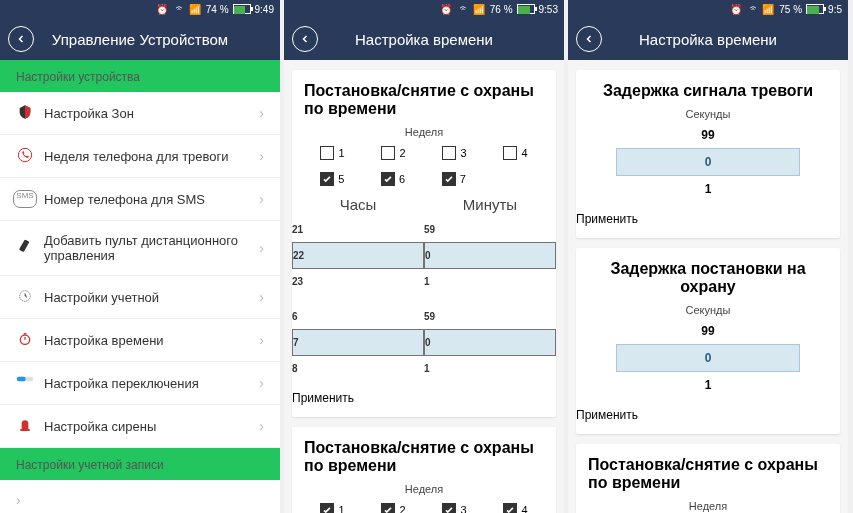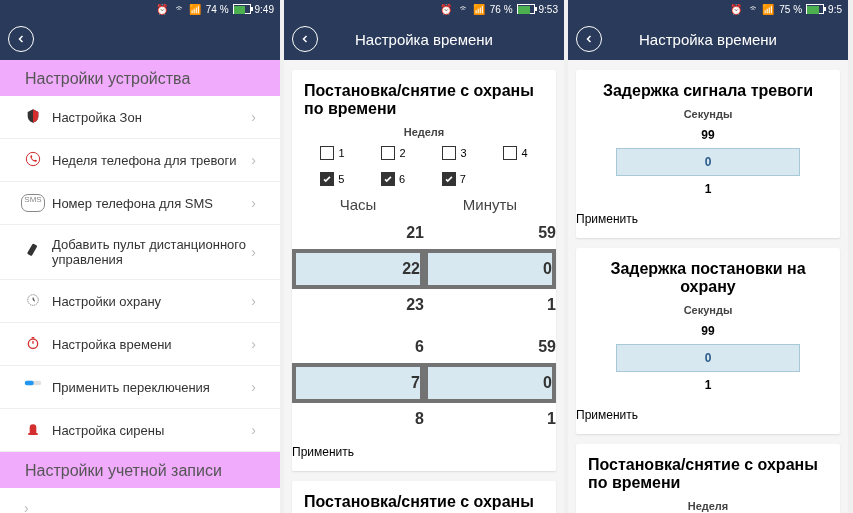--- a/index.html
+++ b/index.html
@@ -8,38 +8,38 @@
   .status-bar { background: #2a3a5a; color: #fff; font-size: 10px; display: flex; justify-content: flex-end; align-items: center; padding: 2px 6px; height: 18px; gap: 4px; }
   .status-bar span { display: inline-block; }
   .battery { display: inline-block; width: 18px; height: 10px; border: 1px solid #fff; position: relative; }
   .battery::after { content: ''; position: absolute; right: -3px; top: 2px; width: 2px; height: 4px; background: #fff; }
   .battery-fill { background: #4caf50; height: 100%; }
   .app-bar { background: #2a3a5a; color: #fff; display: flex; align-items: center; height: 42px; padding: 0 8px; }
   .back-btn { width: 26px; height: 26px; border: 1.5px solid #fff; border-radius: 50%; display: flex; align-items: center; justify-content: center; cursor: pointer; }
   .back-btn svg { width: 12px; height: 12px; }
   .app-title { flex: 1; text-align: center; font-size: 15px; font-weight: 400; margin-right: 26px; }
   .content { flex: 1; overflow-y: auto; background: #f5f5f5; }
-  .section-header { font-size: 16px; color: #555; padding: 10px 25px 8px; background: #f0abfc; }
-  .row { background: #fff; border-bottom: 1px solid #eee; display: flex; align-items: center; padding: 12px 24px; cursor: pointer; }
+  .section-header { font-size: 12px; color: #555; padding: 10px 16px 8px; background: #22c55e; }
+  .row { background: #fff; border-bottom: 1px solid #eee; display: flex; align-items: center; padding: 12px 16px; cursor: pointer; }
   .row-icon { width: 18px; height: 18px; margin-right: 10px; display: flex; justify-content: center; }
   .row-label { flex: 1; font-size: 13px; color: #333; }
   .chevron { color: #bbb; font-size: 14px; }
   .card { background: #fff; margin: 10px 8px; border-radius: 2px; padding: 10px 0; box-shadow: 0 1px 2px rgba(0,0,0,0.1); }
   .card-title { font-weight: bold; font-size: 16px; padding: 2px 12px 6px; }
-  .card-sub { font-size: 11px; text-align: center; color: #444; padding: 2px 0; font-weight: bold; }
+  .card-sub { font-size: 11px; text-align: center; color: #444; padding: 2px 0; }
   .check-row { display: flex; justify-content: space-around; padding: 6px 10px; }
   .check-item { display: flex; align-items: center; gap: 4px; font-size: 11px; cursor: pointer; }
   .checkbox { width: 14px; height: 14px; border: 1.5px solid #333; display: flex; align-items: center; justify-content: center; }
   .checkbox.checked { background: #333; }
   .checkbox.checked svg { width: 10px; height: 10px; }
   .time-header { display: flex; padding: 4px 0; }
   .time-header > div { flex: 1; text-align: center; font-size: 15px; color: #444; }
   .time-row { display: flex; }
-  .time-row > div { flex: 1; text-align: right; font-size: 16px; padding: 7px 0; font-weight: bold; color: #333; }
-  .time-row.selected > div { background: #d8e8f0; border: 4px solid #737373; }
+  .time-row > div { flex: 1; text-align: left; font-size: 10px; padding: 7px 0; font-weight: bold; color: #333; }
+  .time-row.selected > div { background: #d8e8f0; border: 1px solid #737373; }
   .apply-btn { text-align: left; font-size: 12px; padding: 10px 0 2px; cursor: pointer; }
   .delay-card { text-align: center; }
   .delay-card .card-title { text-align: center; }
   .delay-val { font-size: 12px; font-weight: bold; padding: 6px 0; }
   .delay-sel { background: #d8e8f0; border: 1px solid #a8c8d8; margin: 0 40px; padding: 6px 0; font-size: 12px; font-weight: bold; color: #2a5a8a; }
   .separator { height: 10px; }
 </style>
 </head>
 <body>
 
@@ -55,20 +55,21 @@
     <span>74 %</span>
     <span class="battery"><span class="battery-fill" style="width:74%"></span></span>
     <span>9:49</span>
   </div>
   <div class="app-bar">
     <div class="back-btn">
       <svg viewBox="0 0 24 24" fill="none" stroke="#fff" stroke-width="3">
           <path d="M15 18l-6-6 6-6"></path>
         </svg>
     </div>
+    <div class="app-title">Управление Устройством</div>
   </div>
   <div class="content">
     <div class="section-header">Настройки устройства</div>
 
     <div class="row">
       <div class="row-icon">
         <svg width="16" height="16" viewBox="0 0 24 24">
             <path fill="#333" d="M12 2l8 4v6c0 5-3.5 9-8 10-4.5-1-8-5-8-10V6l8-4z"></path>
             <path fill="#d32f2f" d="M12 2v20c4.5-1 8-5 8-10V6l-8-4z"></path>
           </svg>
@@ -106,21 +107,21 @@
       <div class="chevron">›</div>
     </div>
 
     <div class="row">
       <div class="row-icon">
         <svg width="16" height="16" viewBox="0 0 24 24">
             <circle cx="12" cy="12" r="8" fill="none" stroke="#888" stroke-width="1.5" stroke-dasharray="2 1"></circle>
             <path stroke="#888" stroke-width="1.5" d="M12 8v4l3 2"></path>
           </svg>
       </div>
-      <div class="row-label">Настройки охрану</div>
+      <div class="row-label">Настройки учетной</div>
       <div class="chevron">›</div>
     </div>
 
     <div class="row">
       <div class="row-icon">
         <svg width="16" height="16" viewBox="0 0 24 24">
             <circle cx="12" cy="13" r="7" fill="none" stroke="#d32f2f" stroke-width="2"></circle>
             <path stroke="#d32f2f" stroke-width="2" d="M12 9v4M10 4h4"></path>
           </svg>
       </div>
@@ -128,21 +129,21 @@
       <div class="chevron">›</div>
     </div>
 
     <div class="row">
       <div class="row-icon">
         <svg width="18" height="10" viewBox="0 0 24 12">
             <rect x="1" y="3" width="22" height="6" rx="3" fill="#e0e0e0"></rect>
             <rect x="1" y="3" width="12" height="6" rx="3" fill="#2196f3"></rect>
           </svg>
       </div>
-      <div class="row-label">Применить переключения</div>
+      <div class="row-label">Настройка переключения</div>
       <div class="chevron">›</div>
     </div>
 
     <div class="row">
       <div class="row-icon">
         <svg width="16" height="16" viewBox="0 0 24 24">
             <path fill="#d32f2f" d="M7 18V10a5 5 0 0110 0v8H7z"></path>
             <rect x="5" y="18" width="14" height="3" fill="#d32f2f"></rect>
           </svg>
       </div>

